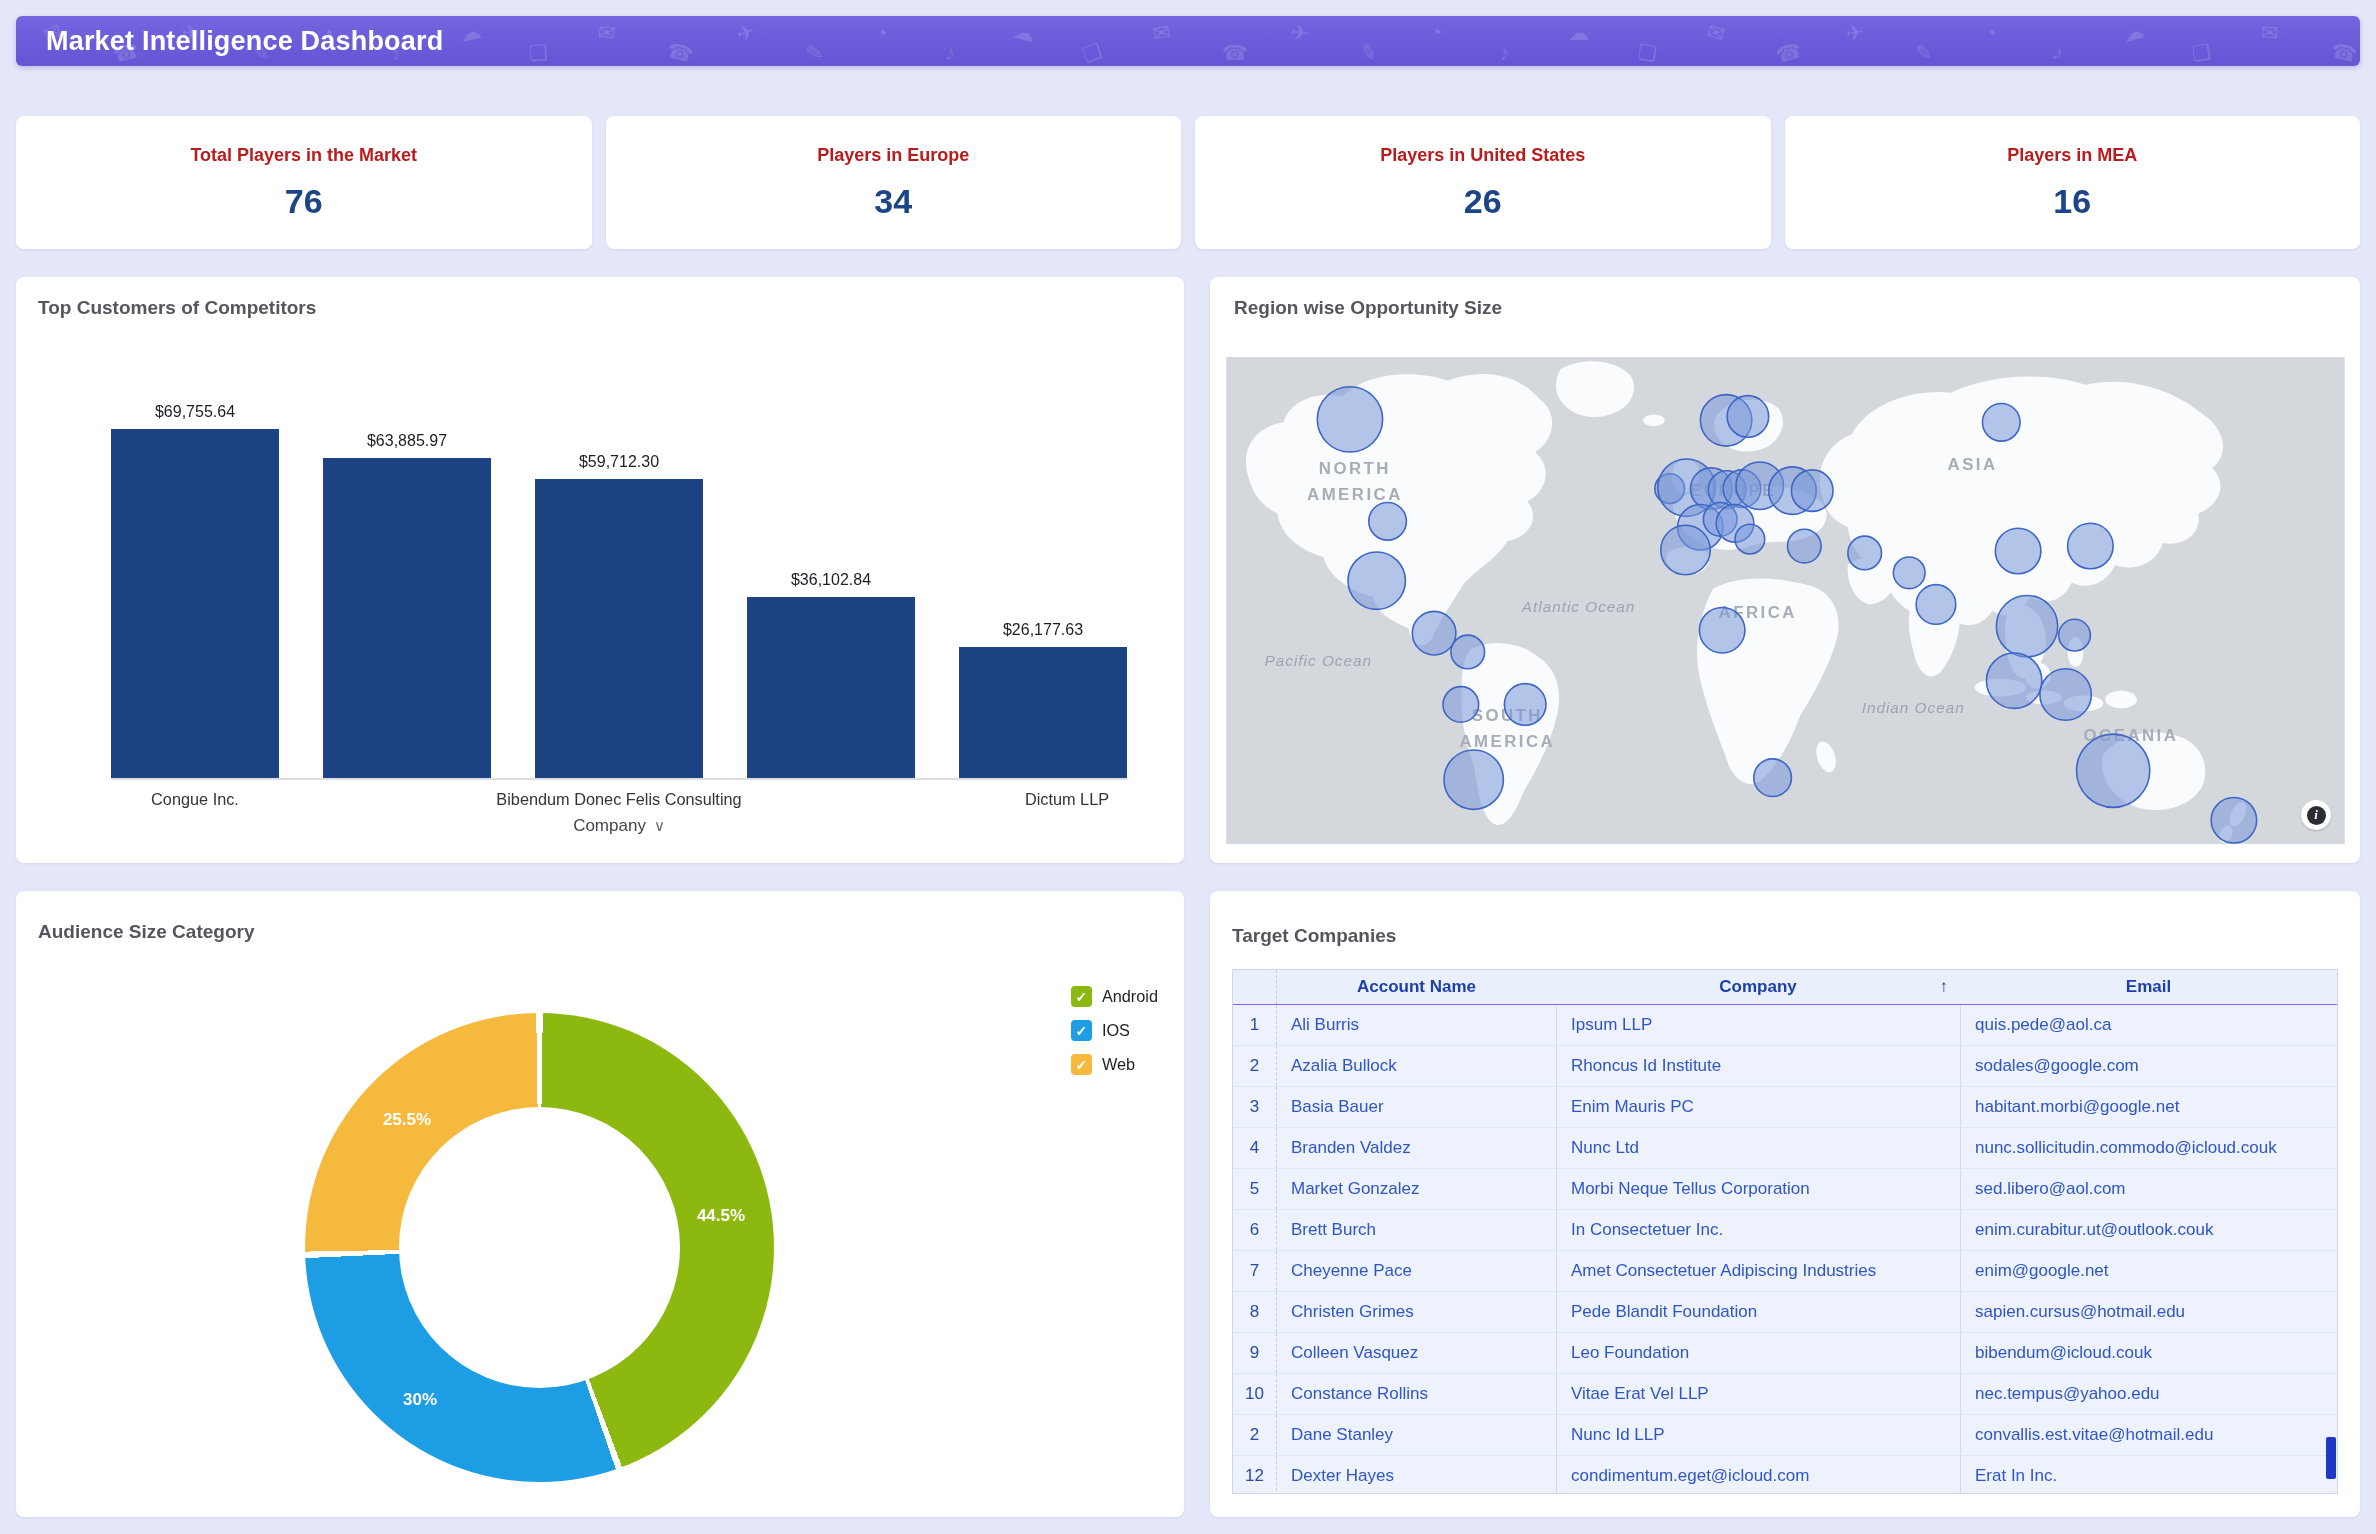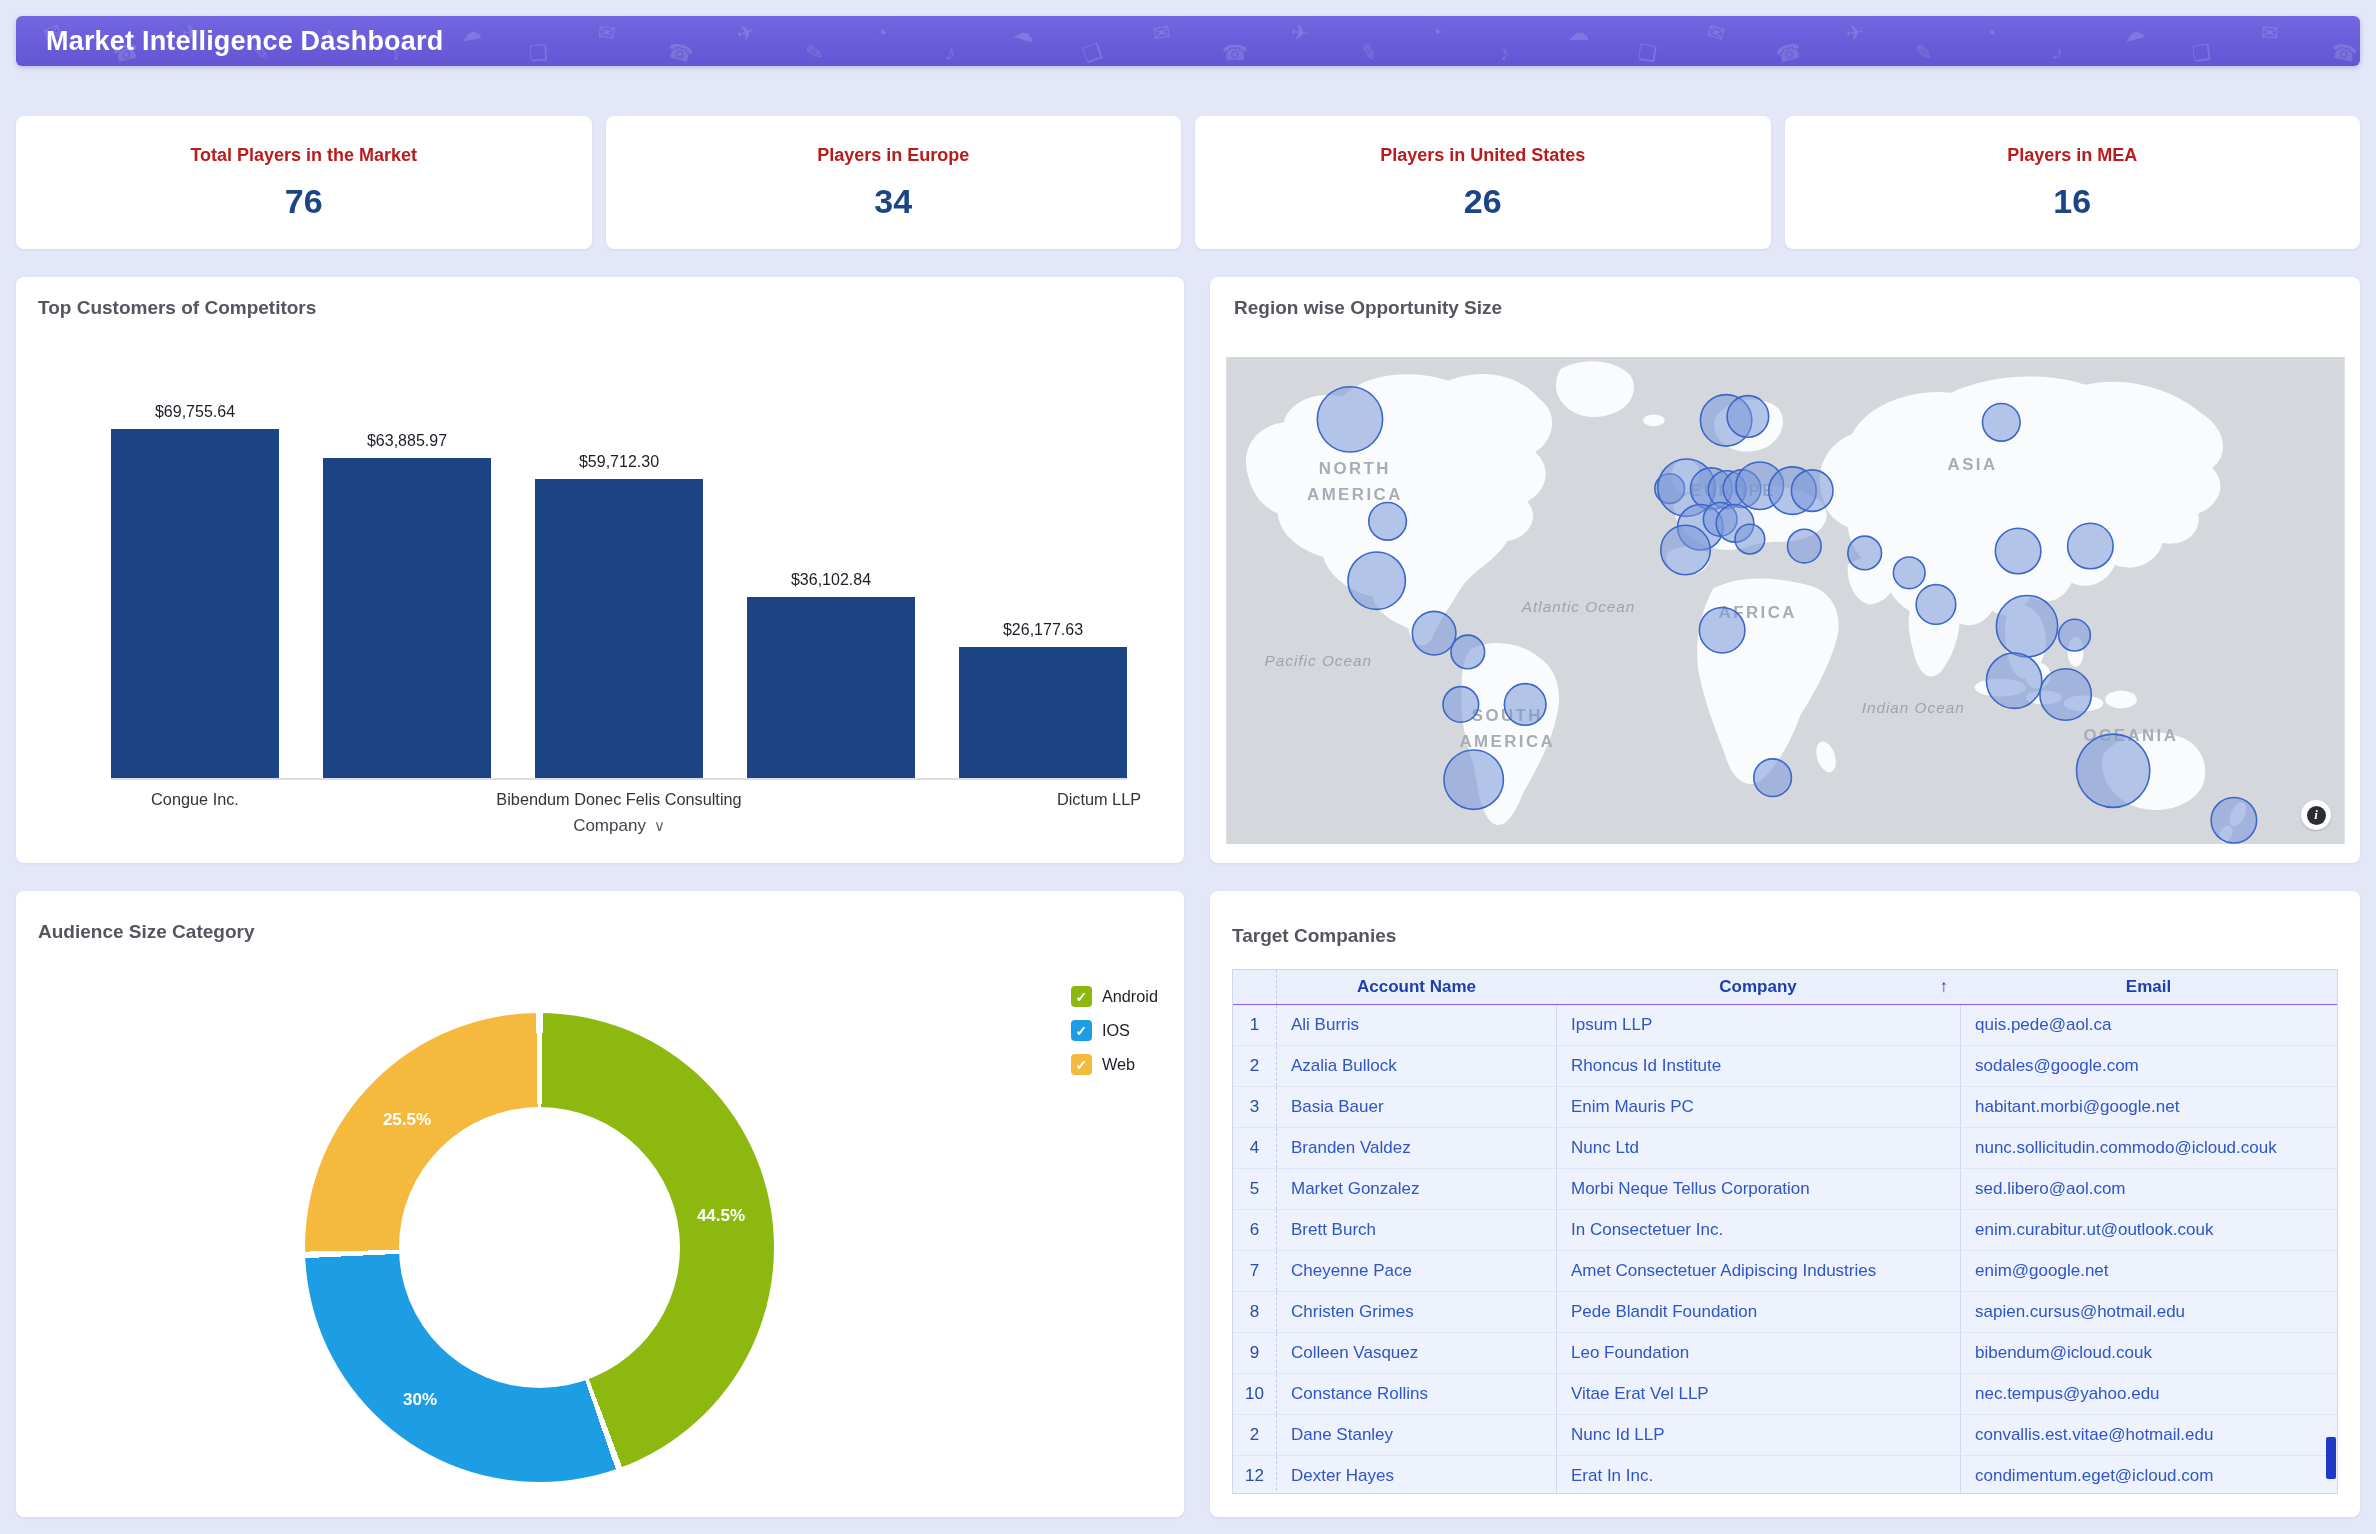--- a/index.html
+++ b/index.html
@@ -161,21 +161,21 @@
             <div class="bar" style="height: 181px; background: rgb(28, 68, 132);"></div>
           </div>
           <div class="bar-col">
             <div class="bar-val">$26,177.63</div>
             <div class="bar" style="height: 131px; background: rgb(28, 68, 132);"></div>
           </div>
         </div>
       <div class="bar-ticks" id="bar-ticks">
           <span style="left: 84px;">Congue Inc.</span>
           <span style="left: 508px;">Bibendum Donec Felis Consulting</span>
-          <span style="left: 988px;">Dictum LLP</span>
+          <span style="left: 956px;">Dictum LLP</span>
         </div>
       <div class="bar-axis">
         <span>Company</span><span class="chev">∨</span>
       </div>
     </div>
 
     <div class="card map-card">
       <h2>Region wise Opportunity Size</h2>
       <div class="map-box">
         <svg viewBox="0 0 1130 492" width="1119" height="487">
@@ -366,22 +366,22 @@
             </div>
             <div class="t-row">
               <div class="t-cell num-cell">2</div>
               <div class="t-cell data-cell">Dane Stanley</div>
               <div class="t-cell data-cell">Nunc Id LLP</div>
               <div class="t-cell data-cell">convallis.est.vitae@hotmail.edu</div>
             </div>
             <div class="t-row">
               <div class="t-cell num-cell">12</div>
               <div class="t-cell data-cell">Dexter Hayes</div>
+              <div class="t-cell data-cell">condimentum.eget@icloud.com</div>
               <div class="t-cell data-cell">Erat In Inc.</div>
-              <div class="t-cell data-cell">condimentum.eget@icloud.com</div>
             </div>
             <div class="t-row partial">
               <div class="t-cell num-cell"></div>
               <div class="t-cell data-cell"></div>
               <div class="t-cell data-cell"></div>
               <div class="t-cell data-cell"></div>
             </div>
           </div>
         <div class="scroll-thumb"></div>
       </div>

